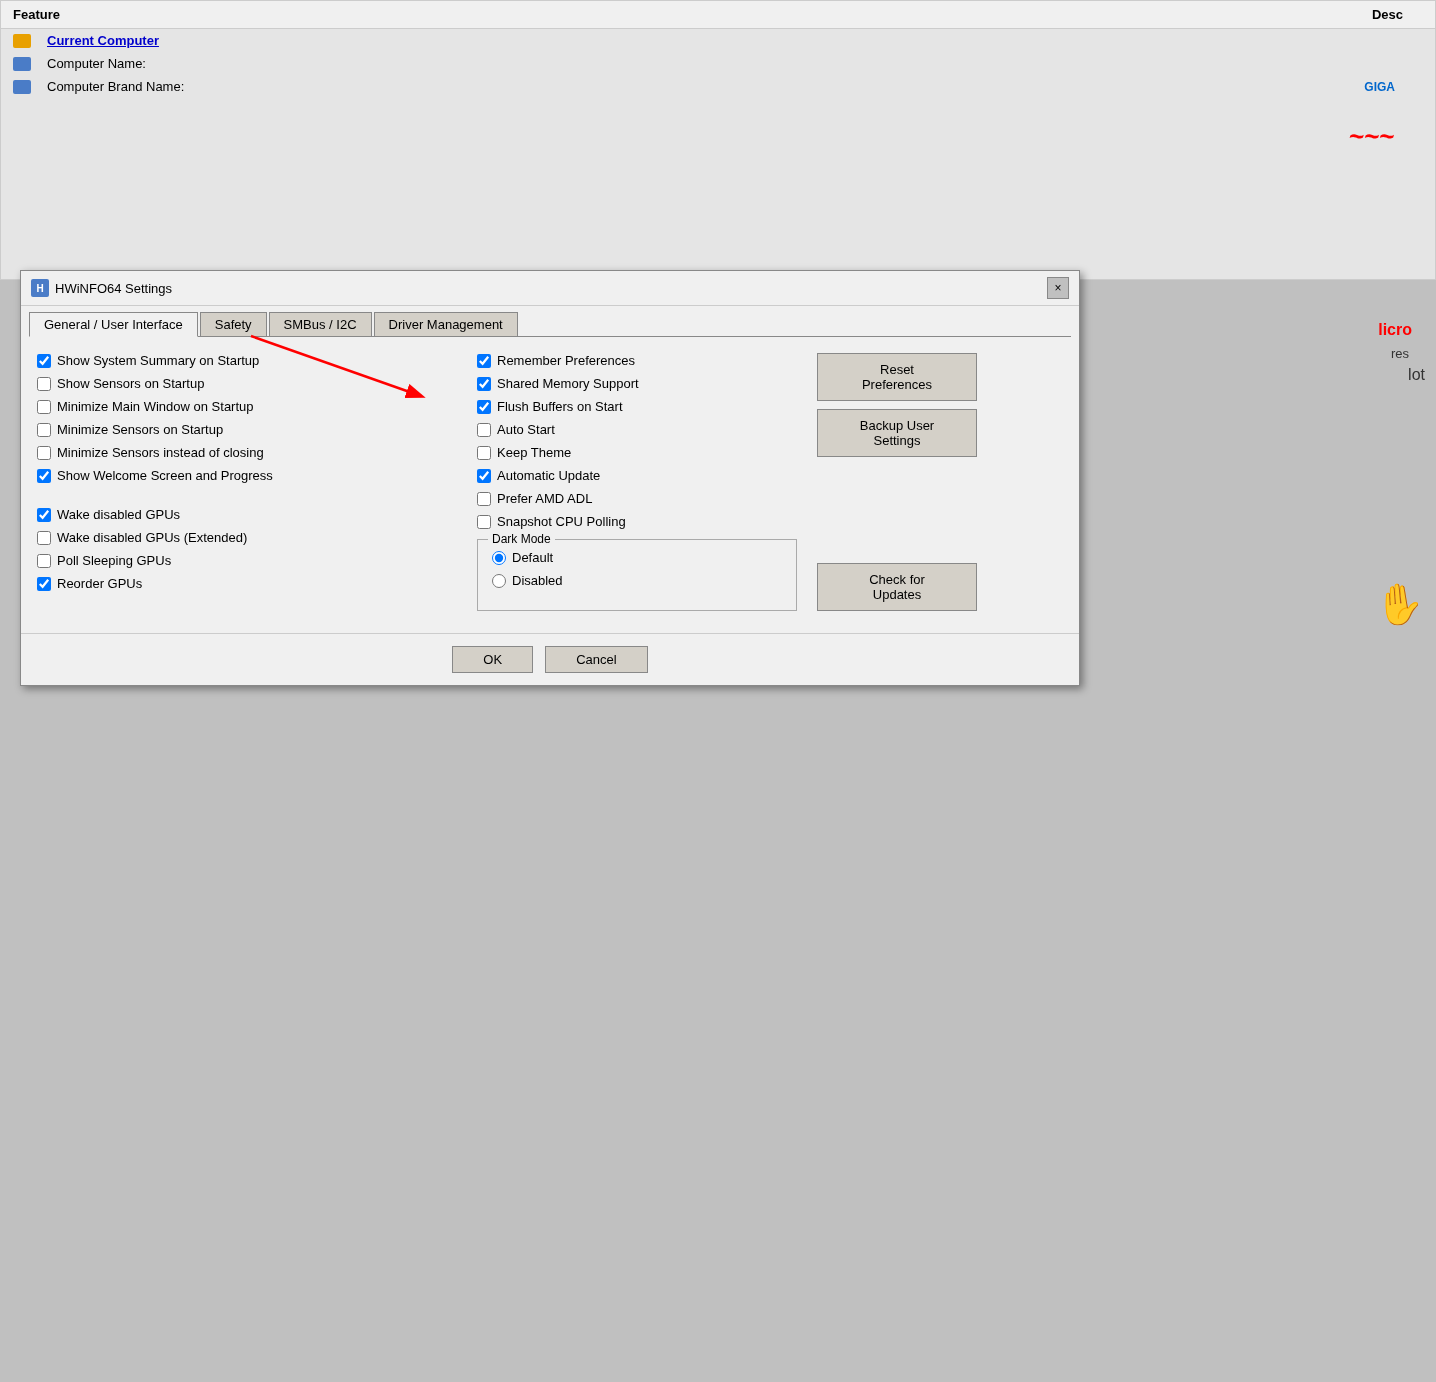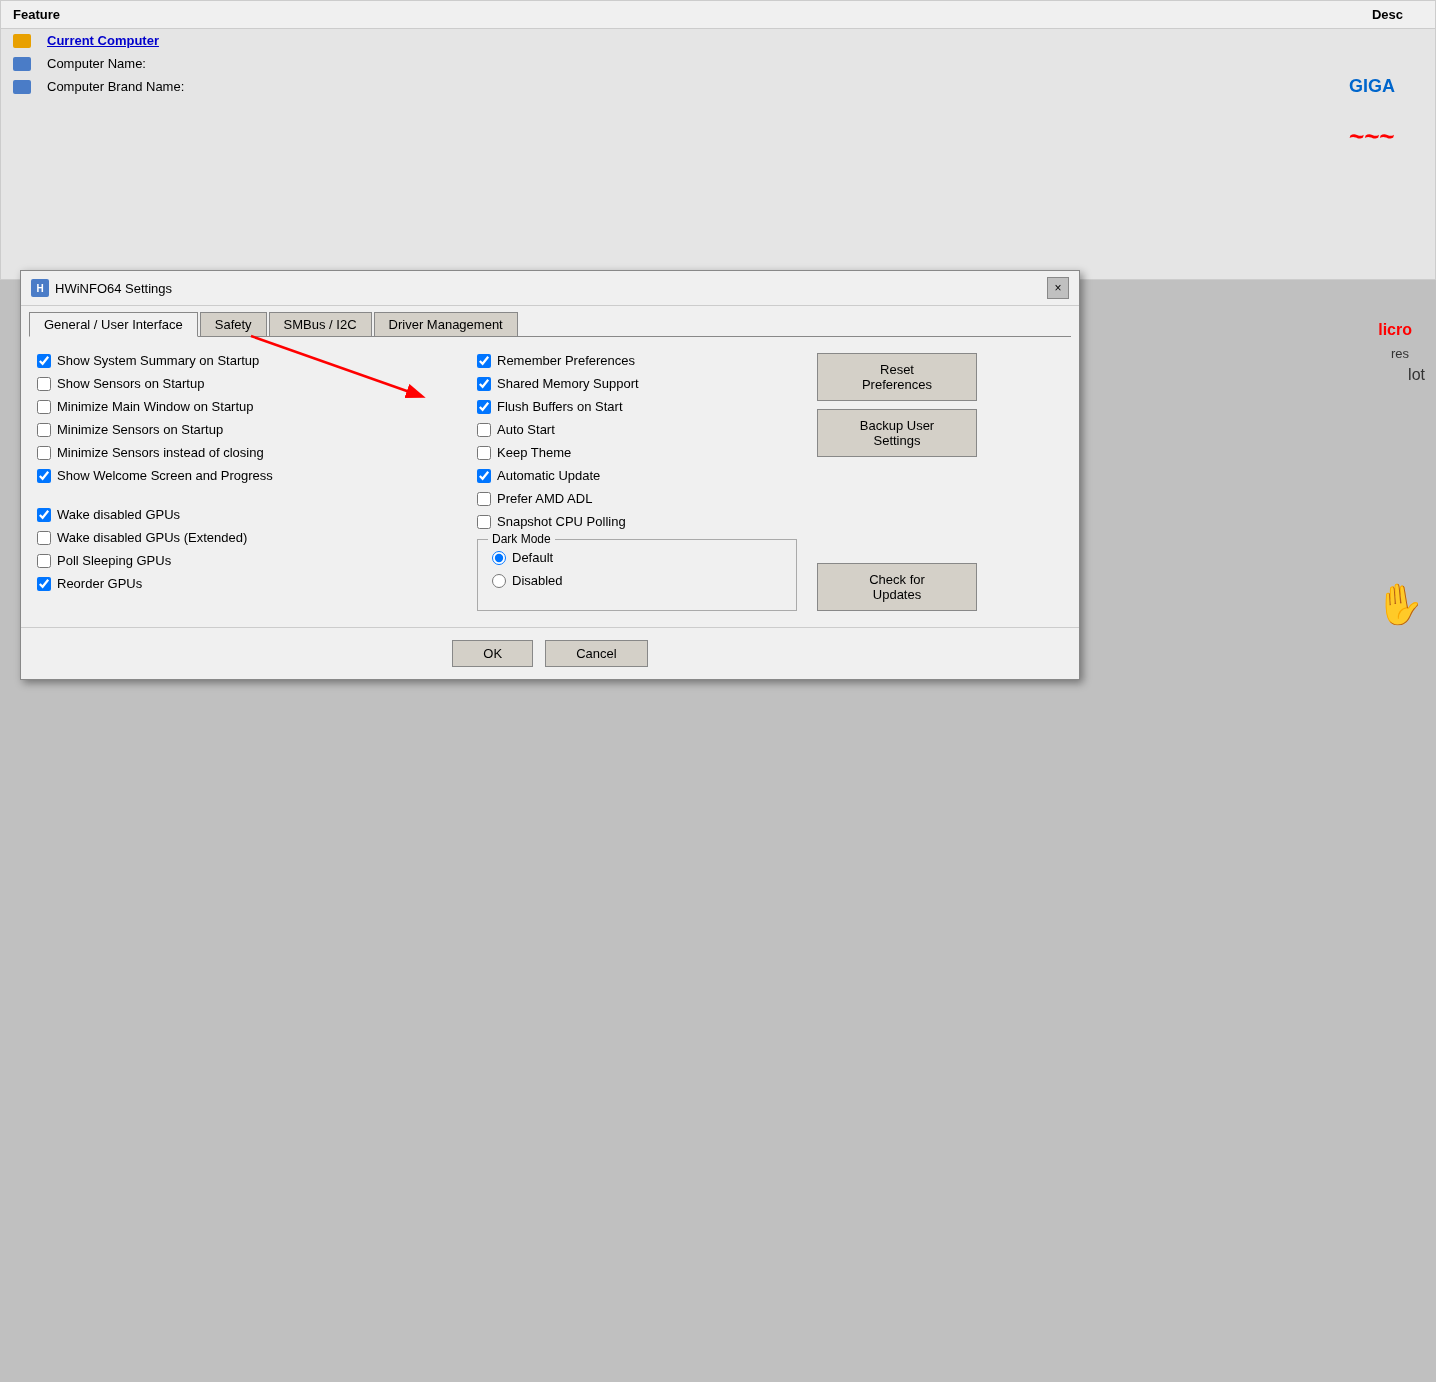--- a/index.html
+++ b/index.html
@@ -223,20 +223,21 @@
     }
 
     
     .modal-footer {
       display: flex;
       justify-content: center;
       gap: 12px;
       padding: 12px 16px;
       border-top: 1px solid #ccc;
       background: #f0f0f0;
+      margin-top: 6px;
     }
     .footer-btn {
       background: #d4d0c8;
       border: 1px solid #888;
       padding: 5px 30px;
       cursor: pointer;
       font-size: 13px;
       min-width: 80px;
     }
   </style>
@@ -253,21 +254,21 @@
     <span class="current-computer-label">Current Computer</span>
   </div>
   <div class="bg-table-row">
     <span class="icon-computer"></span>
     <span class="row-label">Computer Name:</span>
     <span style="position:absolute; right:40px; top:120px; color:red; font-size:26px; font-weight:bold; transform: skewX(-15deg);">~~~</span>
   </div>
   <div class="bg-table-row" style="position:relative">
     <span class="icon-computer"></span>
     <span class="row-label">Computer Brand Name:</span>
-    <span style="position:absolute; right:40px; color:#0066cc; font-weight:bold; font-size:18px;">GIGA</span>
+    <span style="position:absolute; right:40px; color:#0066cc; font-weight:bold; font-size:12px;">GIGA</span>
   </div>
 
   <div style="position:absolute; right:23px; top:320px; color:red; font-size:16px; font-weight:bold;">licro</div>
   <div style="position:absolute; right:26px; top:345px; color:#333; font-size:13px;">res</div>
   <div style="position:absolute; right:10px; top:365px; color:#333; font-size:16px;">lot</div>
   <div style="position:absolute; right:10px; top:580px; color:red; font-size:40px; transform:rotate(-5deg);">✋</div>
 </div>
 
 <div class="modal-overlay">
 

